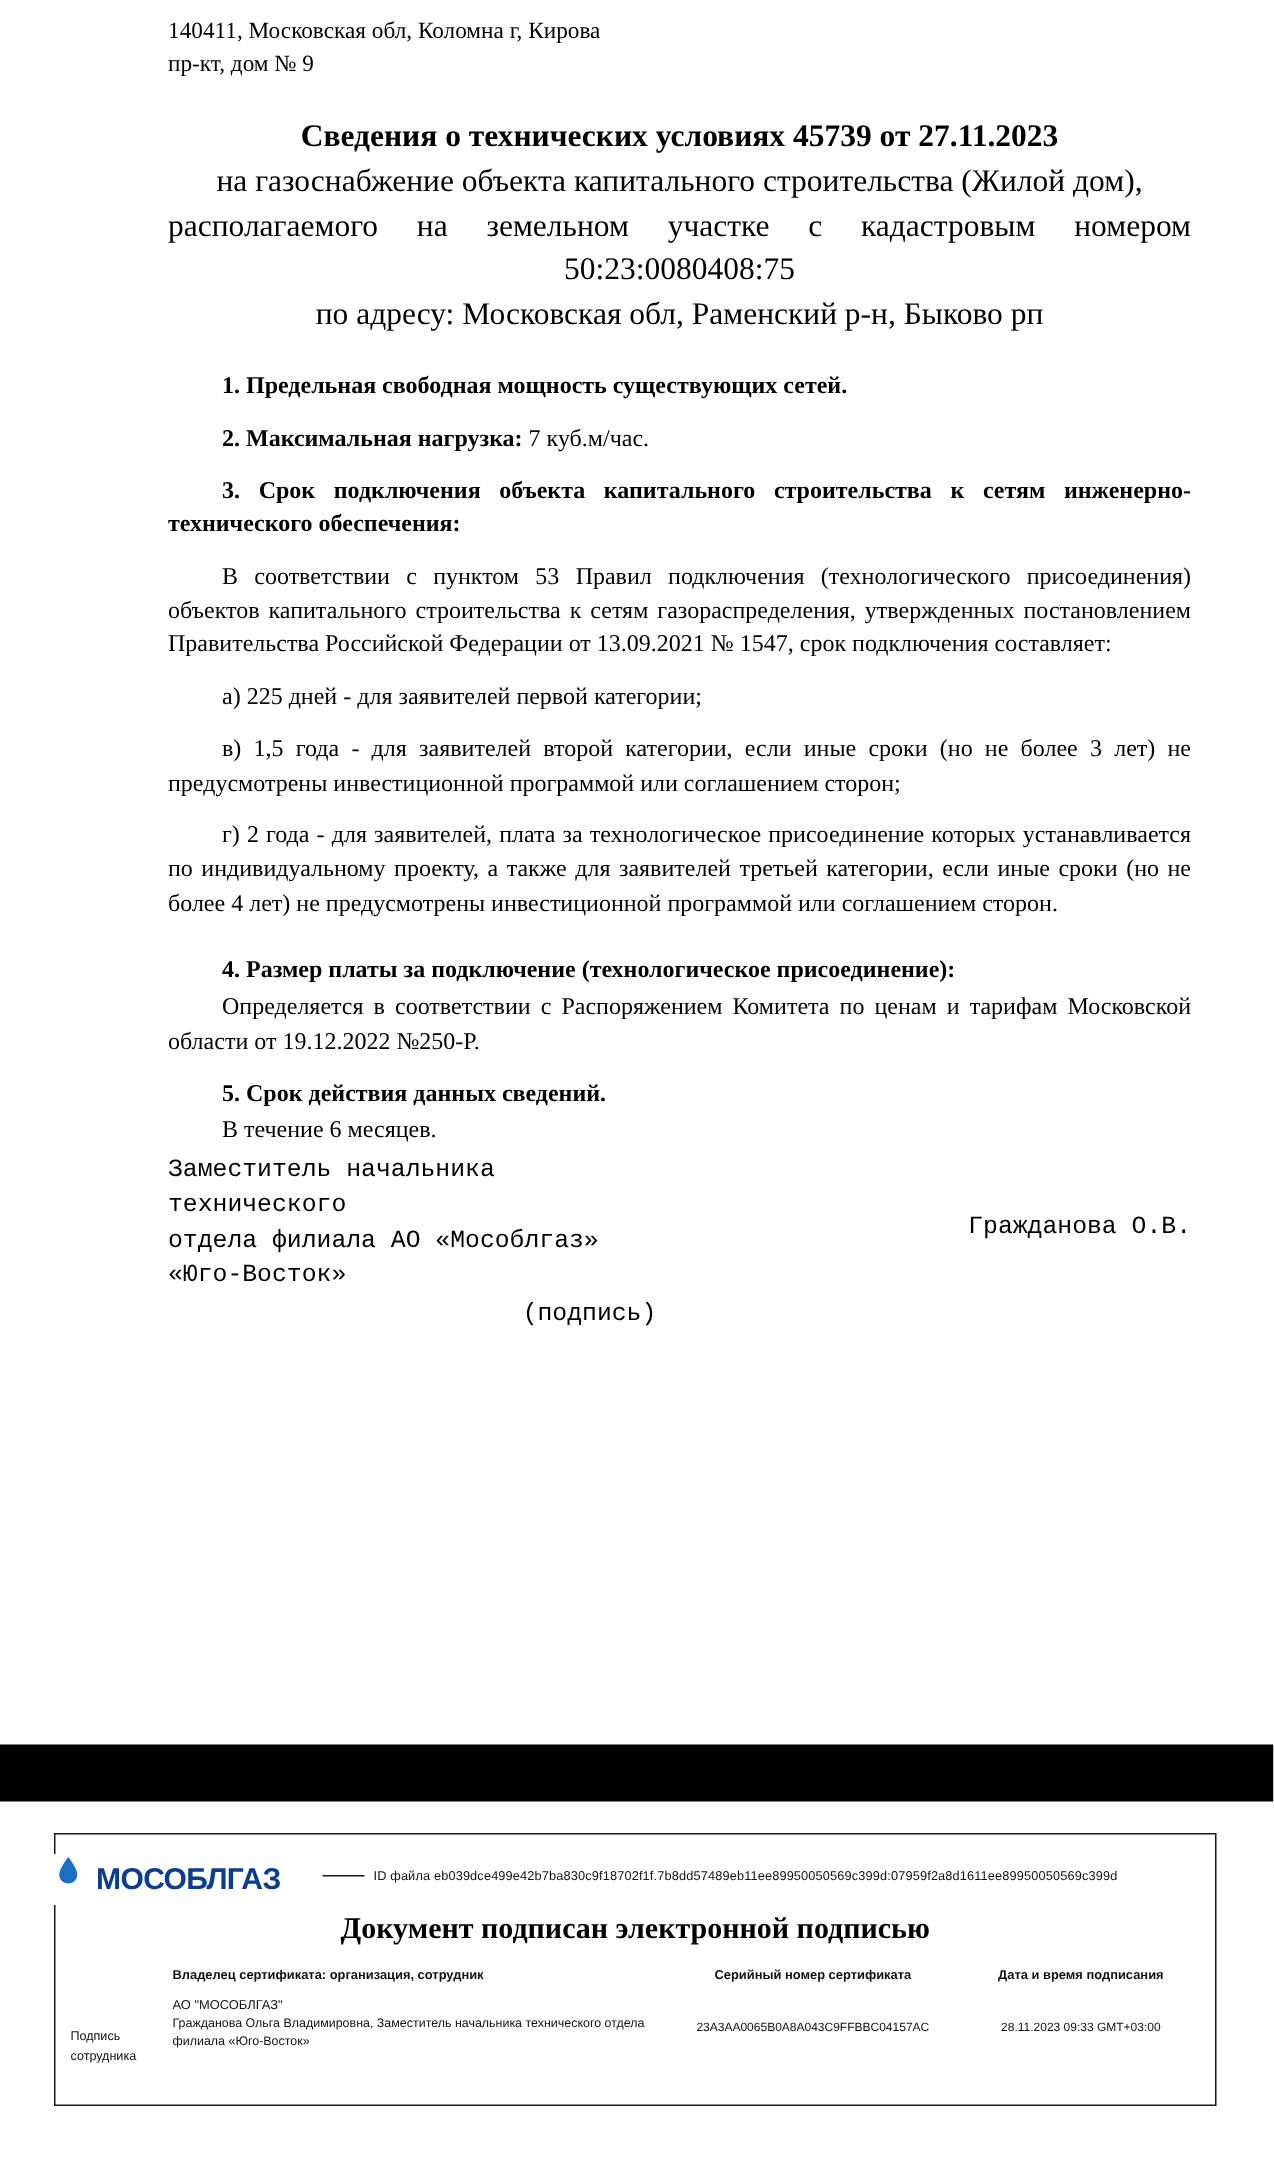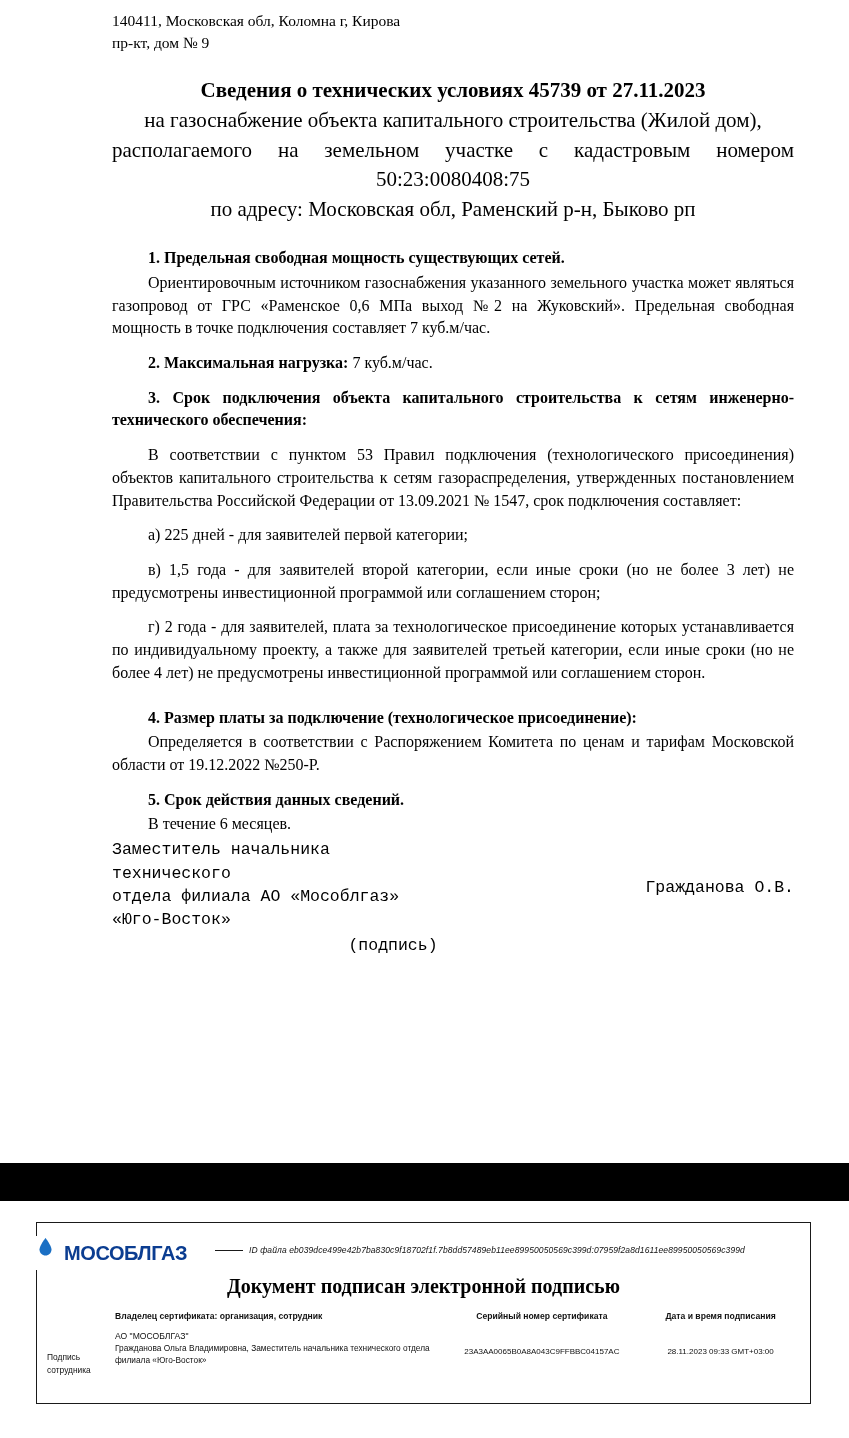--- a/index.html
+++ b/index.html
@@ -145,21 +145,20 @@
     background: #1a1a1a;
     width: 28px;
     flex: 0 0 28px;
   }
   .idline .idtext {
     font-family: "Liberation Sans", sans-serif;
     font-size: 8.5px;
     color: #111;
     white-space: nowrap;
     letter-spacing: 0.1px;
-    font-style: italic;
   }
   .stamp-title {
     position: absolute;
     top: 52px;
     left: 0;
     right: 0;
     text-align: center;
     font-family: "Liberation Serif", serif;
     font-weight: bold;
     font-size: 20px;
@@ -219,21 +218,20 @@
     <div class="title-block">
       <div class="title-main">Сведения о технических условиях 45739 от 27.11.2023</div>
       <div class="title-sub">на газоснабжение объекта капитального строительства (Жилой дом),</div>
       <div class="title-sub">располагаемого на земельном участке с кадастровым номером 50:23:0080408:75</div>
       <div class="title-sub">по адресу: Московская обл, Раменский р-н, Быково рп</div>
     </div>
 
     <p class="para gap">
       <span class="b">1. Предельная свободная мощность существующих сетей.</span>
     </p>
-    <p class="para">Ориентировочным источником газоснабжения указанного земельного участка может являться газопровод от ГРС «Раменское 0,6 МПа выход №2 на Жуковский». Предельная свободная мощность в точке подключения составляет 7 куб.м/час.</p>
 
     <p class="para gap">
       <span class="b">2. Максимальная нагрузка:</span>
       <span>7 куб.м/час.</span>
     </p>
 
     <p class="para gap">
       <span class="b">3. Срок подключения объекта капитального строительства к сетям инженерно-технического обеспечения:</span>
     </p>
     <p class="para gap">В соответствии с пунктом 53 Правил подключения (технологического присоединения) объектов капитального строительства к сетям газораспределения, утвержденных постановлением Правительства Российской Федерации от 13.09.2021 № 1547, срок подключения составляет:</p>

